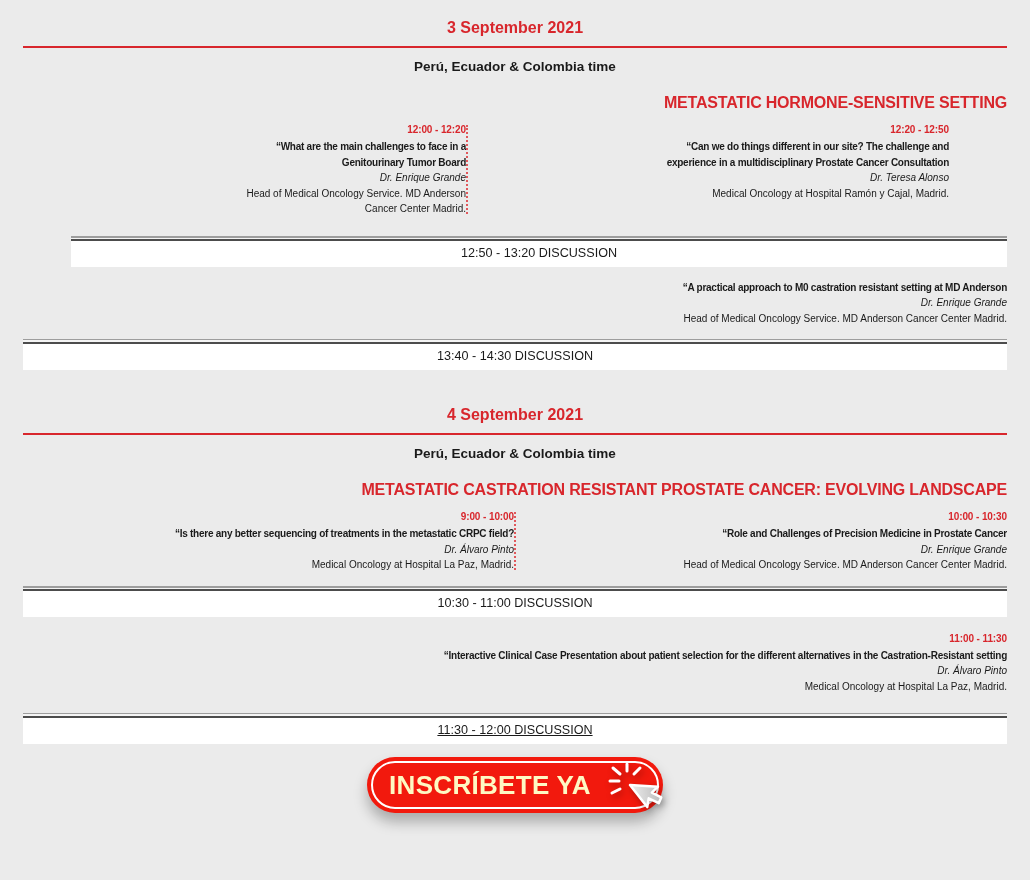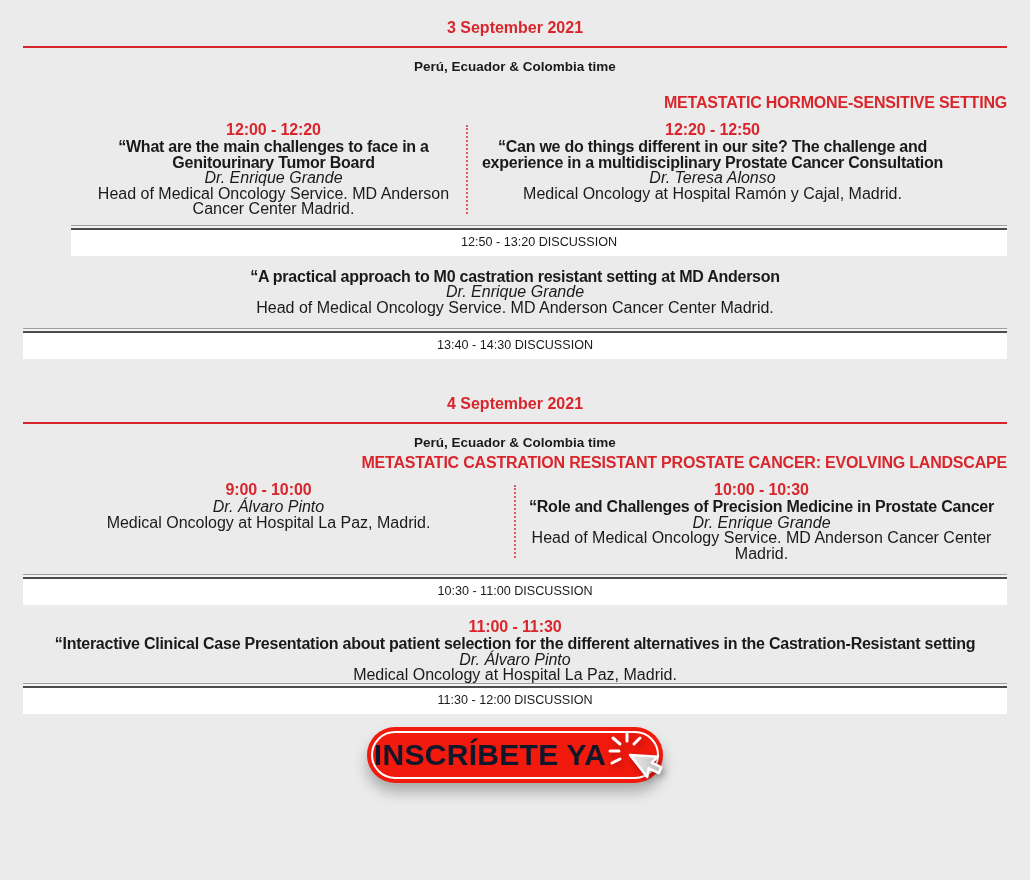--- a/index.html
+++ b/index.html
@@ -10,21 +10,21 @@
     color:#1a1a1a;
     --red:#d8262c; --btnred:#f2190d;
   }
   .page { width:984px; margin:0 auto; padding:0 23px; }
 
   .day-title { color:var(--red); font-size:16px; font-weight:700; text-align:center; line-height:23px; }
   .rule { height:2px; background:var(--red); margin-top:7px; }
   .tz { font-weight:700; font-size:13.5px; text-align:center; line-height:16px; margin-top:11px; }
   .sec-head { color:var(--red); font-weight:700; font-size:16px; text-align:right; line-height:17px; letter-spacing:-0.2px; }
 
-  .session { text-align:center; font-size:16px; line-height:15.5px; color:#1a1a1a; }
+  .session { text-align:right; font-size:10px; line-height:15.5px; color:#1a1a1a; }
   .s-time { color:var(--red); font-weight:700; line-height:15px; margin-bottom:2px; letter-spacing:-0.1px; }
   .s-title { font-weight:700; white-space:pre-line; letter-spacing:-0.25px; }
   .s-speaker { font-style:italic; }
   .s-affil { white-space:pre-line; }
 
   .pair { display:flex; align-items:stretch; }
   .divider { width:0; border-left:2px dotted #e0585c; margin:3px 0; }
   .d1-left  { width:443px; padding-left:58px; box-sizing:border-box; }
   .d1-right { width:539px; padding-right:58px; padding-left:8px; box-sizing:border-box; }
   .d2-col   { width:491px; box-sizing:border-box; }
@@ -33,21 +33,21 @@
   .disc .bar { background:#ffffff; font-size:12.6px; line-height:15px; text-align:center; padding:5px 0 6px; }
 
   .cta {
     position:relative; display:block; width:296px; height:56px; margin:13px auto 0;
     background:var(--btnred); border:none; border-radius:28px;
     box-shadow:0 9px 14px rgba(0,0,0,0.28); cursor:pointer; padding:0;
   }
   .cta::before { content:""; position:absolute; inset:4px; border:2px solid #fff; border-radius:24px; pointer-events:none; }
   .cta-label {
     position:absolute; inset:0; display:flex; align-items:center; justify-content:center;
-    padding-right:50px; color:#0f172a; font-weight:700; font-size:30px; letter-spacing:0.3px;
+    padding-right:50px; color:#fef9c3; font-weight:700; font-size:26px; letter-spacing:0.3px;
     font-family:"Liberation Sans", sans-serif;
   }
   .cursor-icon { position:absolute; right:-6px; top:6px; width:66px; height:64px; overflow:visible;
     filter:drop-shadow(2px 3px 3px rgba(0,0,0,0.3)); pointer-events:none; }
 </style>
 </head>
 <body style="--red: #d8262c; --btnred: #f2190d; background: rgb(235, 235, 235);">
 
 <div class="page">
 
@@ -70,21 +70,21 @@
       <div class="divider"></div>
       <div class="session d1-right">
         <div class="s-time">12:20 - 12:50</div>
         <div class="s-title">“Can we do things different in our site? The challenge and
 experience in a multidisciplinary Prostate Cancer Consultation</div>
         <div class="s-speaker">Dr. Teresa Alonso</div>
         <div class="s-affil">Medical Oncology at Hospital Ramón y Cajal, Madrid.</div>
       </div>
     </div>
 
-    <div class="disc" style="margin-top:8px;padding-left:48px;">
+    <div class="disc" style="margin-top:19px;padding-left:48px;">
       <div class="dbl"></div>
       <div class="bar">12:50 - 13:20 DISCUSSION</div>
     </div>
 
 
     <div class="session" style="margin-top:13px;">
       <div class="s-title">“A practical approach to M0 castration resistant setting at MD Anderson</div>
       <div class="s-speaker">Dr. Enrique Grande</div>
       <div class="s-affil">Head of Medical Oncology Service. MD Anderson Cancer Center Madrid.</div>
     </div>
@@ -93,25 +93,26 @@
       <div class="dbl"></div>
       <div class="bar">13:40 - 14:30 DISCUSSION</div>
     </div>
   </section>
 
   <section style="margin-top:33px;">
     <h1 class="day-title" style="margin:16px 0 0;">4 September 2021</h1>
     <div class="rule"></div>
     <div class="tz">Perú, Ecuador &amp; Colombia time</div>
 
-    <div class="sec-head" style="margin-top:3px;">METASTATIC CASTRATION RESISTANT PROSTATE CANCER: EVOLVING LANDSCAPE</div>
+    <div class="sec-head" style="margin-top:19px;">METASTATIC CASTRATION RESISTANT PROSTATE CANCER: EVOLVING LANDSCAPE</div>
 
     <div class="pair" style="margin-top:11px;">
       <div class="session d2-col">
         <div class="s-time">9:00 - 10:00</div>
+        <div class="s-title">“Is there any better sequencing of treatments in the metastatic CRPC field?</div>
         <div class="s-speaker">Dr. Álvaro Pinto</div>
         <div class="s-affil">Medical Oncology at Hospital La Paz, Madrid.</div>
       </div>
       <div class="divider"></div>
       <div class="session d2-col">
         <div class="s-time">10:00 - 10:30</div>
         <div class="s-title">“Role and Challenges of Precision Medicine in Prostate Cancer</div>
         <div class="s-speaker">Dr. Enrique Grande</div>
         <div class="s-affil">Head of Medical Oncology Service. MD Anderson Cancer Center Madrid.</div>
       </div>
@@ -122,21 +123,21 @@
       <div class="bar">10:30 - 11:00 DISCUSSION</div>
     </div>
 
     <div class="session" style="margin-top:14px;">
       <div class="s-time">11:00 - 11:30</div>
       <div class="s-title">“Interactive Clinical Case Presentation about patient selection for the different alternatives in the Castration-Resistant setting</div>
       <div class="s-speaker">Dr. Álvaro Pinto</div>
       <div class="s-affil">Medical Oncology at Hospital La Paz, Madrid.</div>
     </div>
 
-    <div class="disc" style="">
+    <div class="disc" style="margin-top:19px;text-decoration:underline;">
       <div class="dbl"></div>
       <div class="bar">11:30 - 12:00 DISCUSSION</div>
     </div>
   </section>
 
   <button class="cta">
     <span class="cta-label">INSCRÍBETE YA</span>
     <svg class="cursor-icon" viewBox="0 0 66 64" aria-hidden="true">
       <defs>
         <linearGradient id="silver" x1="0" y1="0" x2="1" y2="1">

